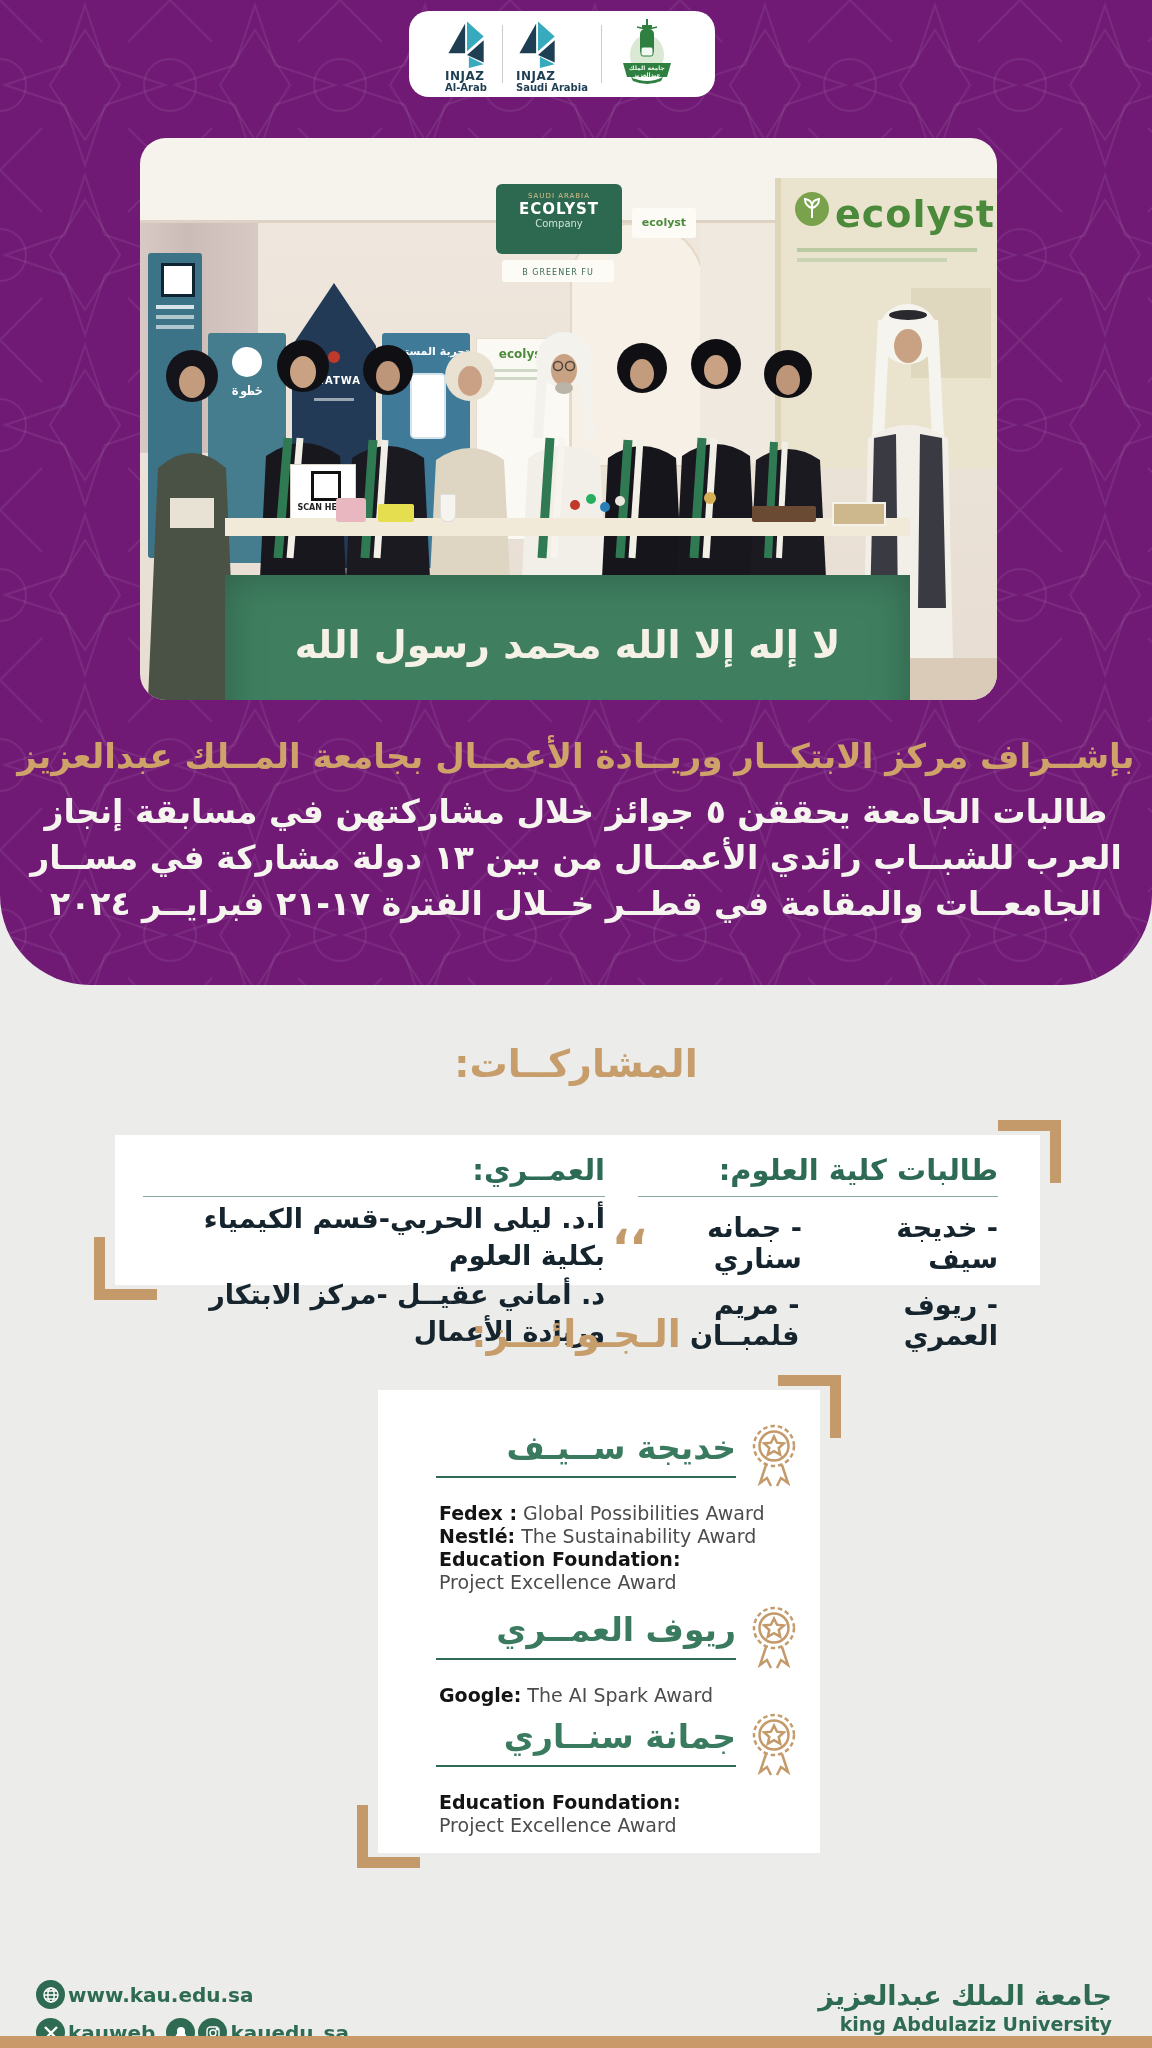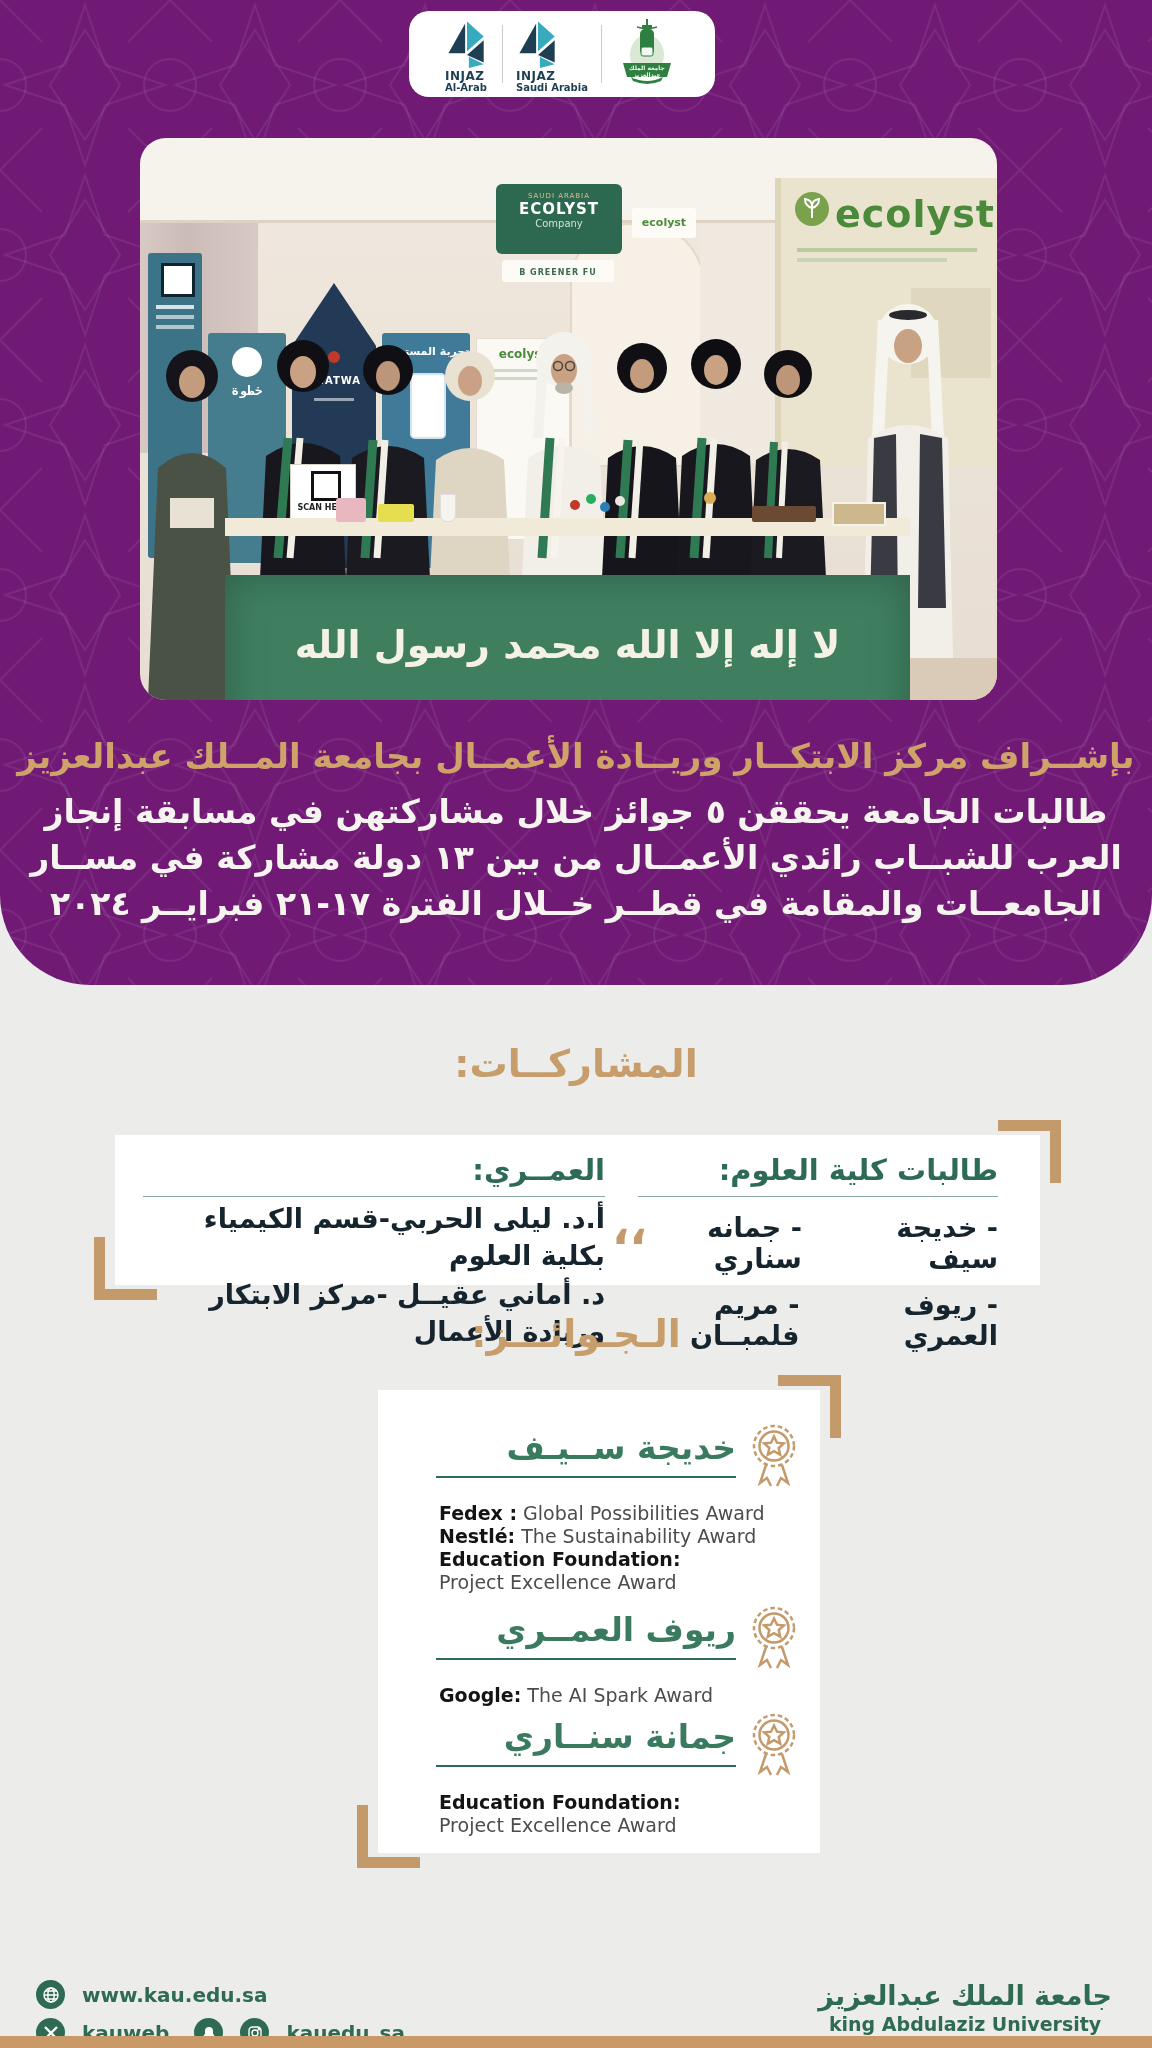--- a/index.html
+++ b/index.html
@@ -55,25 +55,25 @@
   .medal{flex:0 0 auto;margin-top:-6px;}
   .wname-box{width:300px;direction:rtl;text-align:right;}
   .wname{font-size:33px;font-weight:bold;color:#3a7a5f;line-height:40px;}
   .wline{border-bottom:2px solid #2e6b55;margin-top:8px;}
   .wawards{direction:ltr;text-align:left;padding-left:57px;margin-top:14px;font-size:19px;line-height:23px;}
   .wlabel{font-weight:bold;color:#141414;}
   .wtext{color:#4c4c4c;}
 
   
   .foot-icon{width:29px;height:29px;border-radius:50%;background:#2e6b52;display:inline-flex;align-items:center;justify-content:center;flex:0 0 auto;}
-  .foot-row{display:flex;align-items:center;gap:17px;}
+  .foot-row{display:flex;align-items:center;gap:3px;}
   .foot-text{color:#2e6b52;font-size:20px;font-weight:bold;}
   #footer-right{right:40px;top:1980px;text-align:right;color:#2e6b52;}
   #uni-ar{font-size:27px;font-weight:bold;direction:rtl;}
-  #uni-en{font-size:19px;font-weight:bold;margin-top:2px;text-align:center;}
+  #uni-en{font-size:19px;font-weight:bold;margin-top:2px;}
   #gold-bar{left:0;top:2036px;width:1152px;height:12px;background:#c9996a;}
 
   .tinytext{color:#fff;font-weight:bold;}
 </style>
 </head>
 <body>
 
 <div id="page">
 
   <div id="hero" class="abs">
@@ -168,21 +168,21 @@
         <div class="abs" style="left:12px;top:30px;width:68px;height:3px;background:#cfd8c6;"></div>
         <div class="abs" style="left:12px;top:38px;width:68px;height:3px;background:#cfd8c6;"></div>
       </div>
 
       <div class="abs sign-green" style="left:356px;top:46px;width:126px;height:70px;">
         <div style="font-size:7px;color:#d9c08a;margin-top:8px;letter-spacing:1px;">SAUDI ARABIA</div>
         <div style="font-size:15px;font-weight:bold;color:#fff;letter-spacing:1px;">ECOLYST</div>
         <div style="font-size:10px;color:#cfe3d5;">Company</div>
       </div>
       <div class="abs" style="left:362px;top:122px;width:112px;height:22px;background:#fdfbf6;border-radius:3px;text-align:center;">
-        <span style="font-size:8px;font-weight:bold;color:#3c6b52;line-height:22px;letter-spacing:1px;">B GREENER FU</span>
+        <span style="font-size:8px;font-weight:normal;color:#3c6b52;line-height:22px;letter-spacing:1px;">B GREENER FU</span>
       </div>
 
       <div class="abs" style="left:492px;top:70px;width:64px;height:30px;background:#fdfbf6;border-radius:3px;text-align:center;">
         <span style="font-size:11px;font-weight:bold;color:#4a8a3a;line-height:30px;">ecolyst</span>
       </div>
 
       <div class="abs" style="left:635px;top:40px;width:222px;height:290px;background:#eae4cf;border-left:6px solid #dfd6ba;">
         <div class="abs" style="left:14px;top:14px;width:34px;height:34px;border-radius:50%;background:#7aa24c;">
           <svg width="34" height="34" viewBox="0 0 34 34">
               <path d="M17 26 L17 14 M17 16 Q10 14 10 7 Q17 8 17 14 M17 16 Q24 14 24 7 Q17 8 17 14" stroke="#ffffff" stroke-width="2" fill="none"></path>

